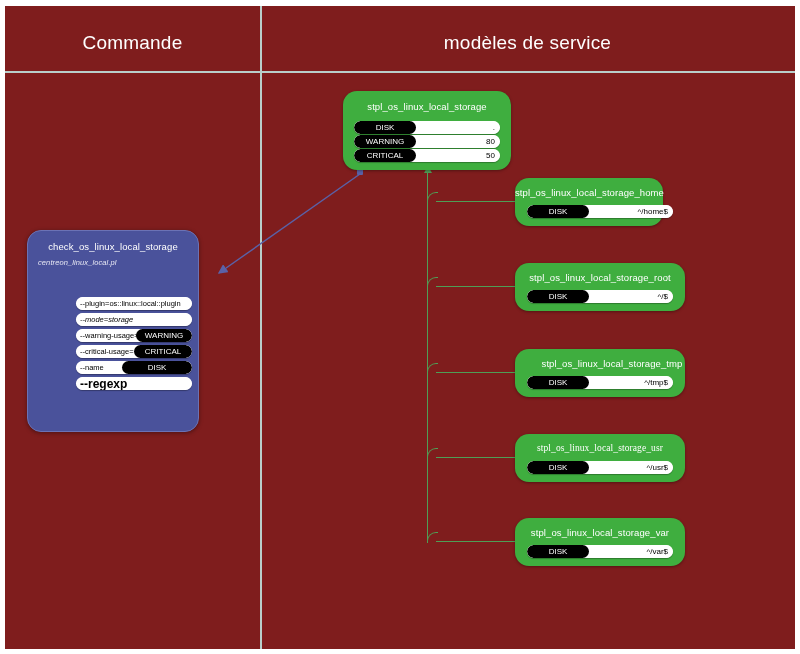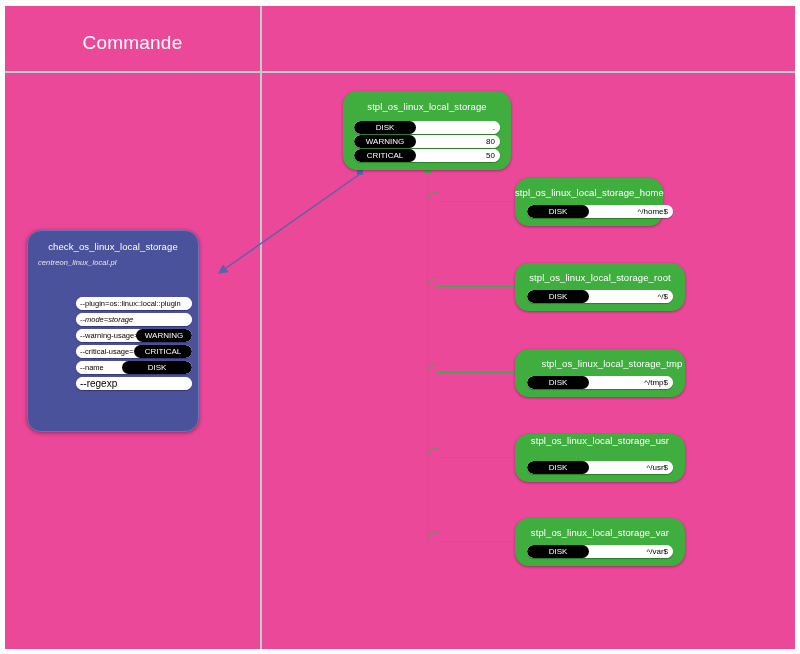--- a/index.html
+++ b/index.html
@@ -13,21 +13,21 @@
     font-family: "Liberation Sans", sans-serif;
     overflow: hidden;
   }
 
   #canvas {
     position: absolute;
     left: 5px;
     top: 6px;
     width: 790px;
     height: 643px;
-    background: #ec4899;
+    background: #7f1d1d;
     overflow: hidden;
   }
 
   
   .v-divider {
     position: absolute;
     top: 0;
     width: 2px;
     height: 643px;
     background: #b9cfcb;
@@ -169,20 +169,21 @@
 </style>
 </head>
 <body>
 
 <div id="canvas">
 
   <div class="v-divider" style="left:255px;"></div>
   <div class="h-divider" style="top:65px;"></div>
 
   <div class="col-title" style="left:0px; top:26px; width:255px;">Commande</div>
+  <div class="col-title" style="left:255px; top:26px; width:535px;">modèles de service</div>
 
   <div class="arrow-up" style="left:418.5px; top:160px;"></div>
   <div class="conn conn-trunk" style="left:421.5px; top:166px; height:368px;"></div>
 
   <div class="elbow" style="left:421.5px; top:186px;  width:10px; height:10px;"></div>
   <div class="conn conn-h" style="left:431px; top:194.5px; width:79px;"></div>
 
   <div class="elbow" style="left:421.5px; top:271px;  width:10px; height:10px;"></div>
   <div class="conn conn-h" style="left:431px; top:279.5px; width:79px;"></div>
 
@@ -242,21 +243,21 @@
 
   <div class="node tpl" style="left:510px; top:343px; width:170px; height:48px;">
     <div class="node-title" style="margin-top:9px;padding-left:24px;">stpl_os_linux_local_storage_tmp</div>
     <div class="pill-row" style="left:12px; top:27px; width:146px;">
       <div class="pill-key" style="width:62px;">DISK</div>
       <div class="pill-val">^/tmp$</div>
     </div>
   </div>
 
   <div class="node tpl" style="left:510px; top:428px; width:170px; height:48px;">
-    <div class="node-title" style="margin-top:1px;">stpl_os_linux_local_storage_usr</div>
+    <div class="node-title" style="margin-top:9px;font-family:Liberation Serif, serif;">stpl_os_linux_local_storage_usr</div>
     <div class="pill-row" style="left:12px; top:27px; width:146px;">
       <div class="pill-key" style="width:62px;">DISK</div>
       <div class="pill-val">^/usr$</div>
     </div>
   </div>
 
   <div class="node tpl" style="left:510px; top:512px; width:170px; height:48px;">
     <div class="node-title" style="margin-top:9px;">stpl_os_linux_local_storage_var</div>
     <div class="pill-row" style="left:12px; top:27px; width:146px;">
       <div class="pill-key" style="width:62px;">DISK</div>
@@ -285,17 +286,17 @@
       <div class="pill-key left" style="width:58px; font-size:7.5px;">--critical-usage=</div>
       <div class="pill-val dark" style="font-size:8px;">CRITICAL</div>
     </div>
 
     <div class="pill-row" style="left:48px; top:130px; width:116px;">
       <div class="pill-key left" style="width:46px; font-size:7.5px;">--name</div>
       <div class="pill-val dark" style="font-size:8px;">DISK</div>
     </div>
 
     <div class="pill-row" style="left:48px; top:146px; width:116px;">
-      <div class="pill-key left" style="flex:1 1 auto; font-size:10px;">--regexp</div>
+      <div class="pill-key left" style="flex:1 1 auto; font-size:12px;font-weight:bold;">--regexp</div>
     </div>
   </div>
 
 </div>
 
 </body></html>

